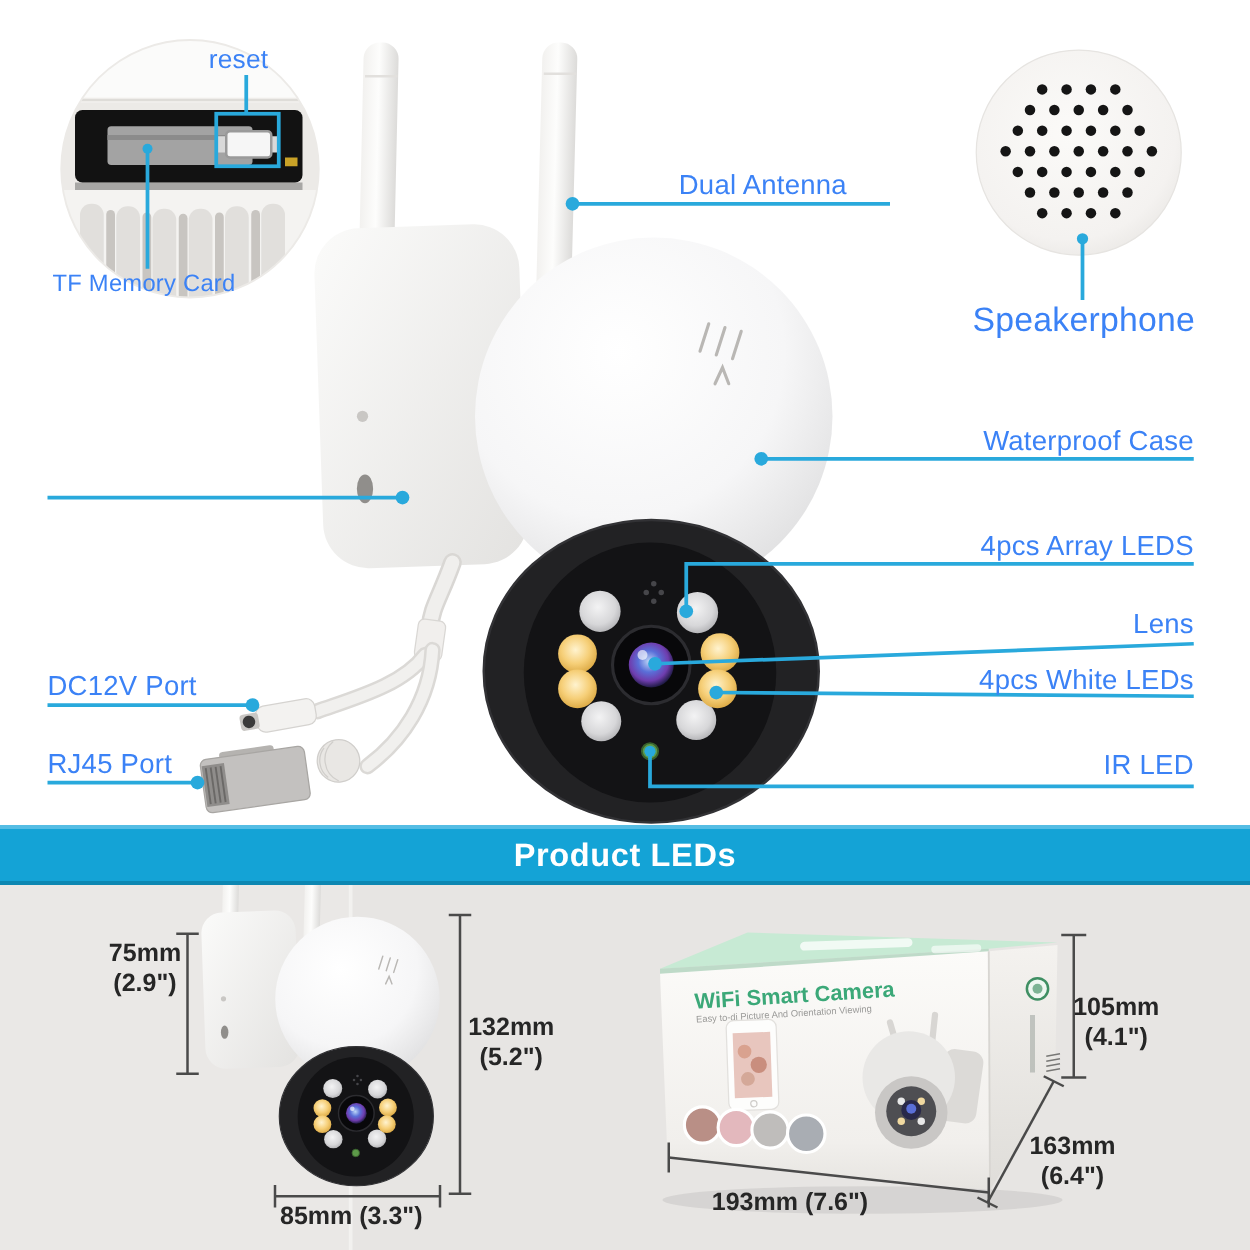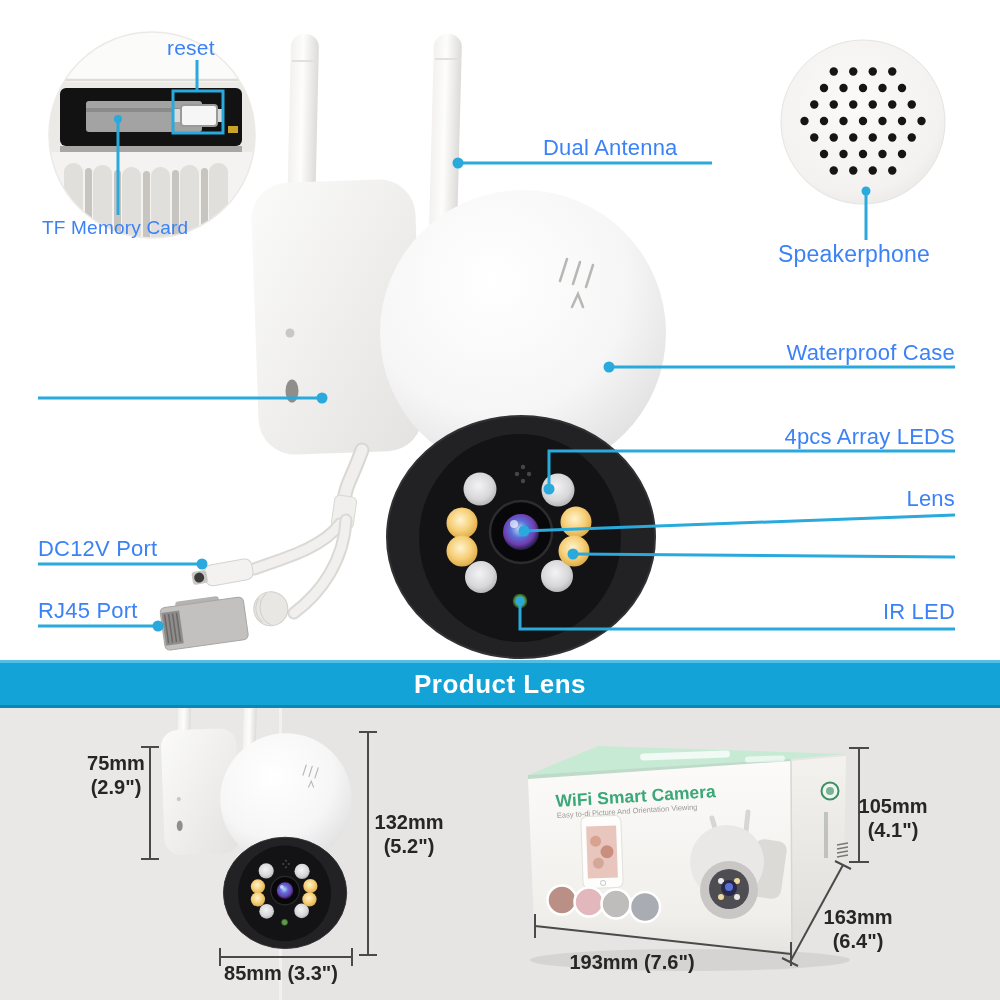--- a/index.html
+++ b/index.html
@@ -338,32 +338,33 @@
         <line x1="535" y1="926" x2="791" y2="954"></line>
           <line x1="535" y1="914" x2="535" y2="938"></line>
           <line x1="791" y1="942" x2="791" y2="966"></line>
       </g>
     </g>
   </svg>
 
   <div class="callout-label" style="left:167px;top:36px;font-size:21px">reset</div>
   <div class="callout-label" style="left:42px;top:217px;font-size:19px">TF Memory Card</div>
   <div class="callout-label" style="left:543px;top:135px">Dual Antenna</div>
-  <div class="callout-label" style="left:778px;top:241px;font-size:23px">Speakerphone</div>
+  <div class="callout-label" style="left:778px;top:241px;font-size:27px">Speakerphone</div>
   <div class="callout-label two-line" style="left:38px;top:341px;line-height:27px">
   </div>
   <div class="callout-label right" style="right:45px;top:340px">Waterproof Case</div>
   <div class="callout-label right" style="right:45px;top:424px">4pcs Array LEDS</div>
   <div class="callout-label right" style="right:45px;top:486px">Lens</div>
+  <div class="callout-label right" style="right:45px;top:531px">4pcs White LEDs</div>
   <div class="callout-label right" style="right:45px;top:599px">IR LED</div>
   <div class="callout-label" style="left:38px;top:536px">DC12V Port</div>
   <div class="callout-label" style="left:38px;top:598px">RJ45 Port</div>
 
   <div class="banner">
-    <span class="banner-title">Product Lens</span>
+    <span class="banner-title">Product LEDs</span>
   </div>
 
   <div class="dim-label" style="left:116px;top:751px">
     <span>75mm</span>
     <span>(2.9")</span>
   </div>
   <div class="dim-label" style="left:409px;top:810px">
     <span>132mm</span>
     <span>(5.2")</span>
   </div>

